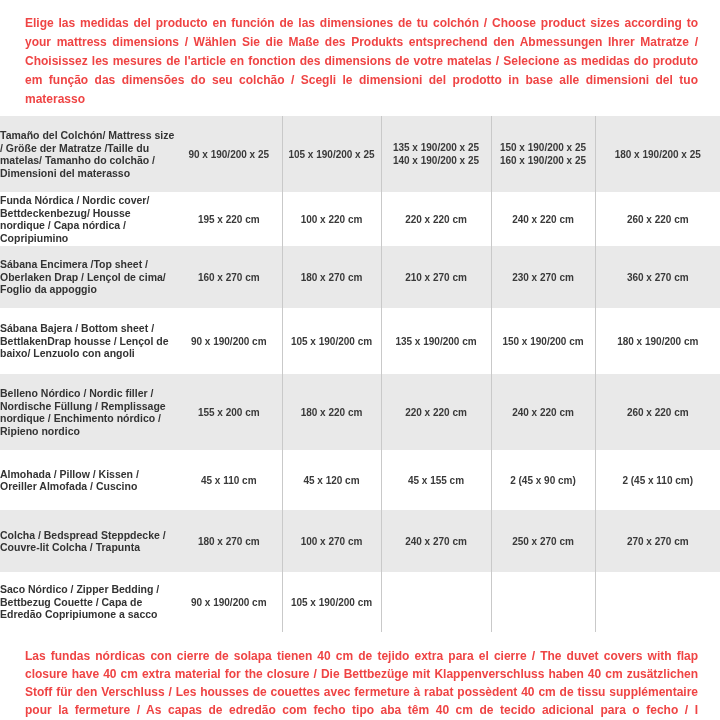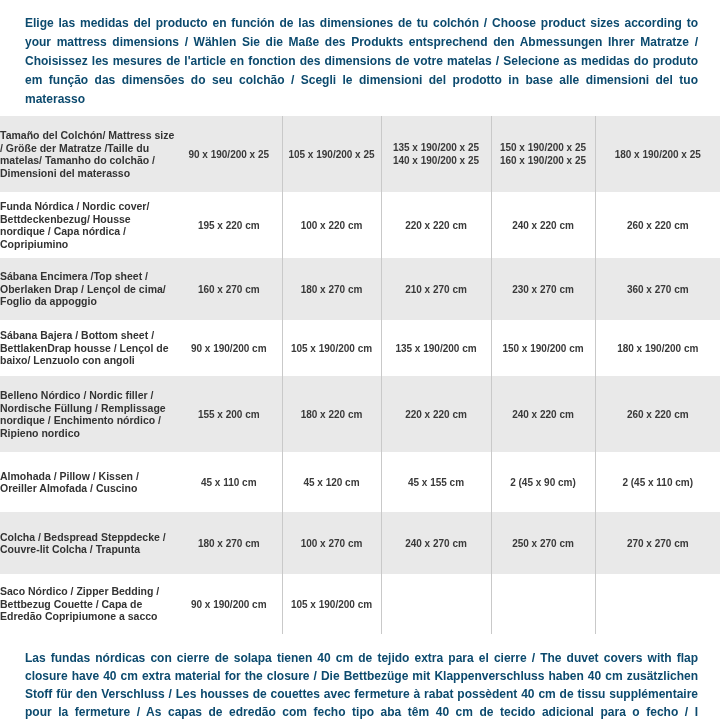--- a/index.html
+++ b/index.html
@@ -12,21 +12,21 @@
     background: #ffffff;
     overflow: hidden;
     font-family: "Liberation Sans", sans-serif;
     color: #333333;
   }
   .note {
     font-weight: 700;
     font-size: 12px;
     line-height: 19px;
     text-align: justify;
-    color: #0c4a6e;
+    color: #ef4444;
     margin: 14px 22px 0 25px;
   }
   .footer-note {
     margin-top: 15px;
     line-height: 18px;
   }
   table.sizes-table {
     width: 720px;
     border-collapse: collapse;
     table-layout: fixed;
@@ -54,22 +54,22 @@
     border-left: 1px solid #c9c9c9;
   }
   tr.stripe {
     background: #e9e9e9;
   }
   .cell-line {
     display: block;
     line-height: 13px;
   }
   .h76 { height: 76px; border-radius: 8px; }
-  .h72 { height: 56px; padding-left: 24px; }
-  .h66 { height: 66px; }
+  .h72 { height: 66px; padding-left: 24px; }
+  .h66 { height: 54px; }
   .h62 { height: 62px; }
   .h60 { height: 60px; }
 </style>
 </head>
 <body>
 
 <div class="note">Elige las medidas del producto en función de las dimensiones de tu colchón / Choose product sizes according to your mattress dimensions / Wählen Sie die Maße des Produkts entsprechend den Abmessungen Ihrer Matratze / Choisissez les mesures de l'article en fonction des dimensions de votre matelas / Selecione as medidas do produto em função das dimensões do seu colchão / Scegli le dimensioni del prodotto in base alle dimensioni del tuo materasso</div>
 
 <table class="sizes-table">
   <colgroup>

